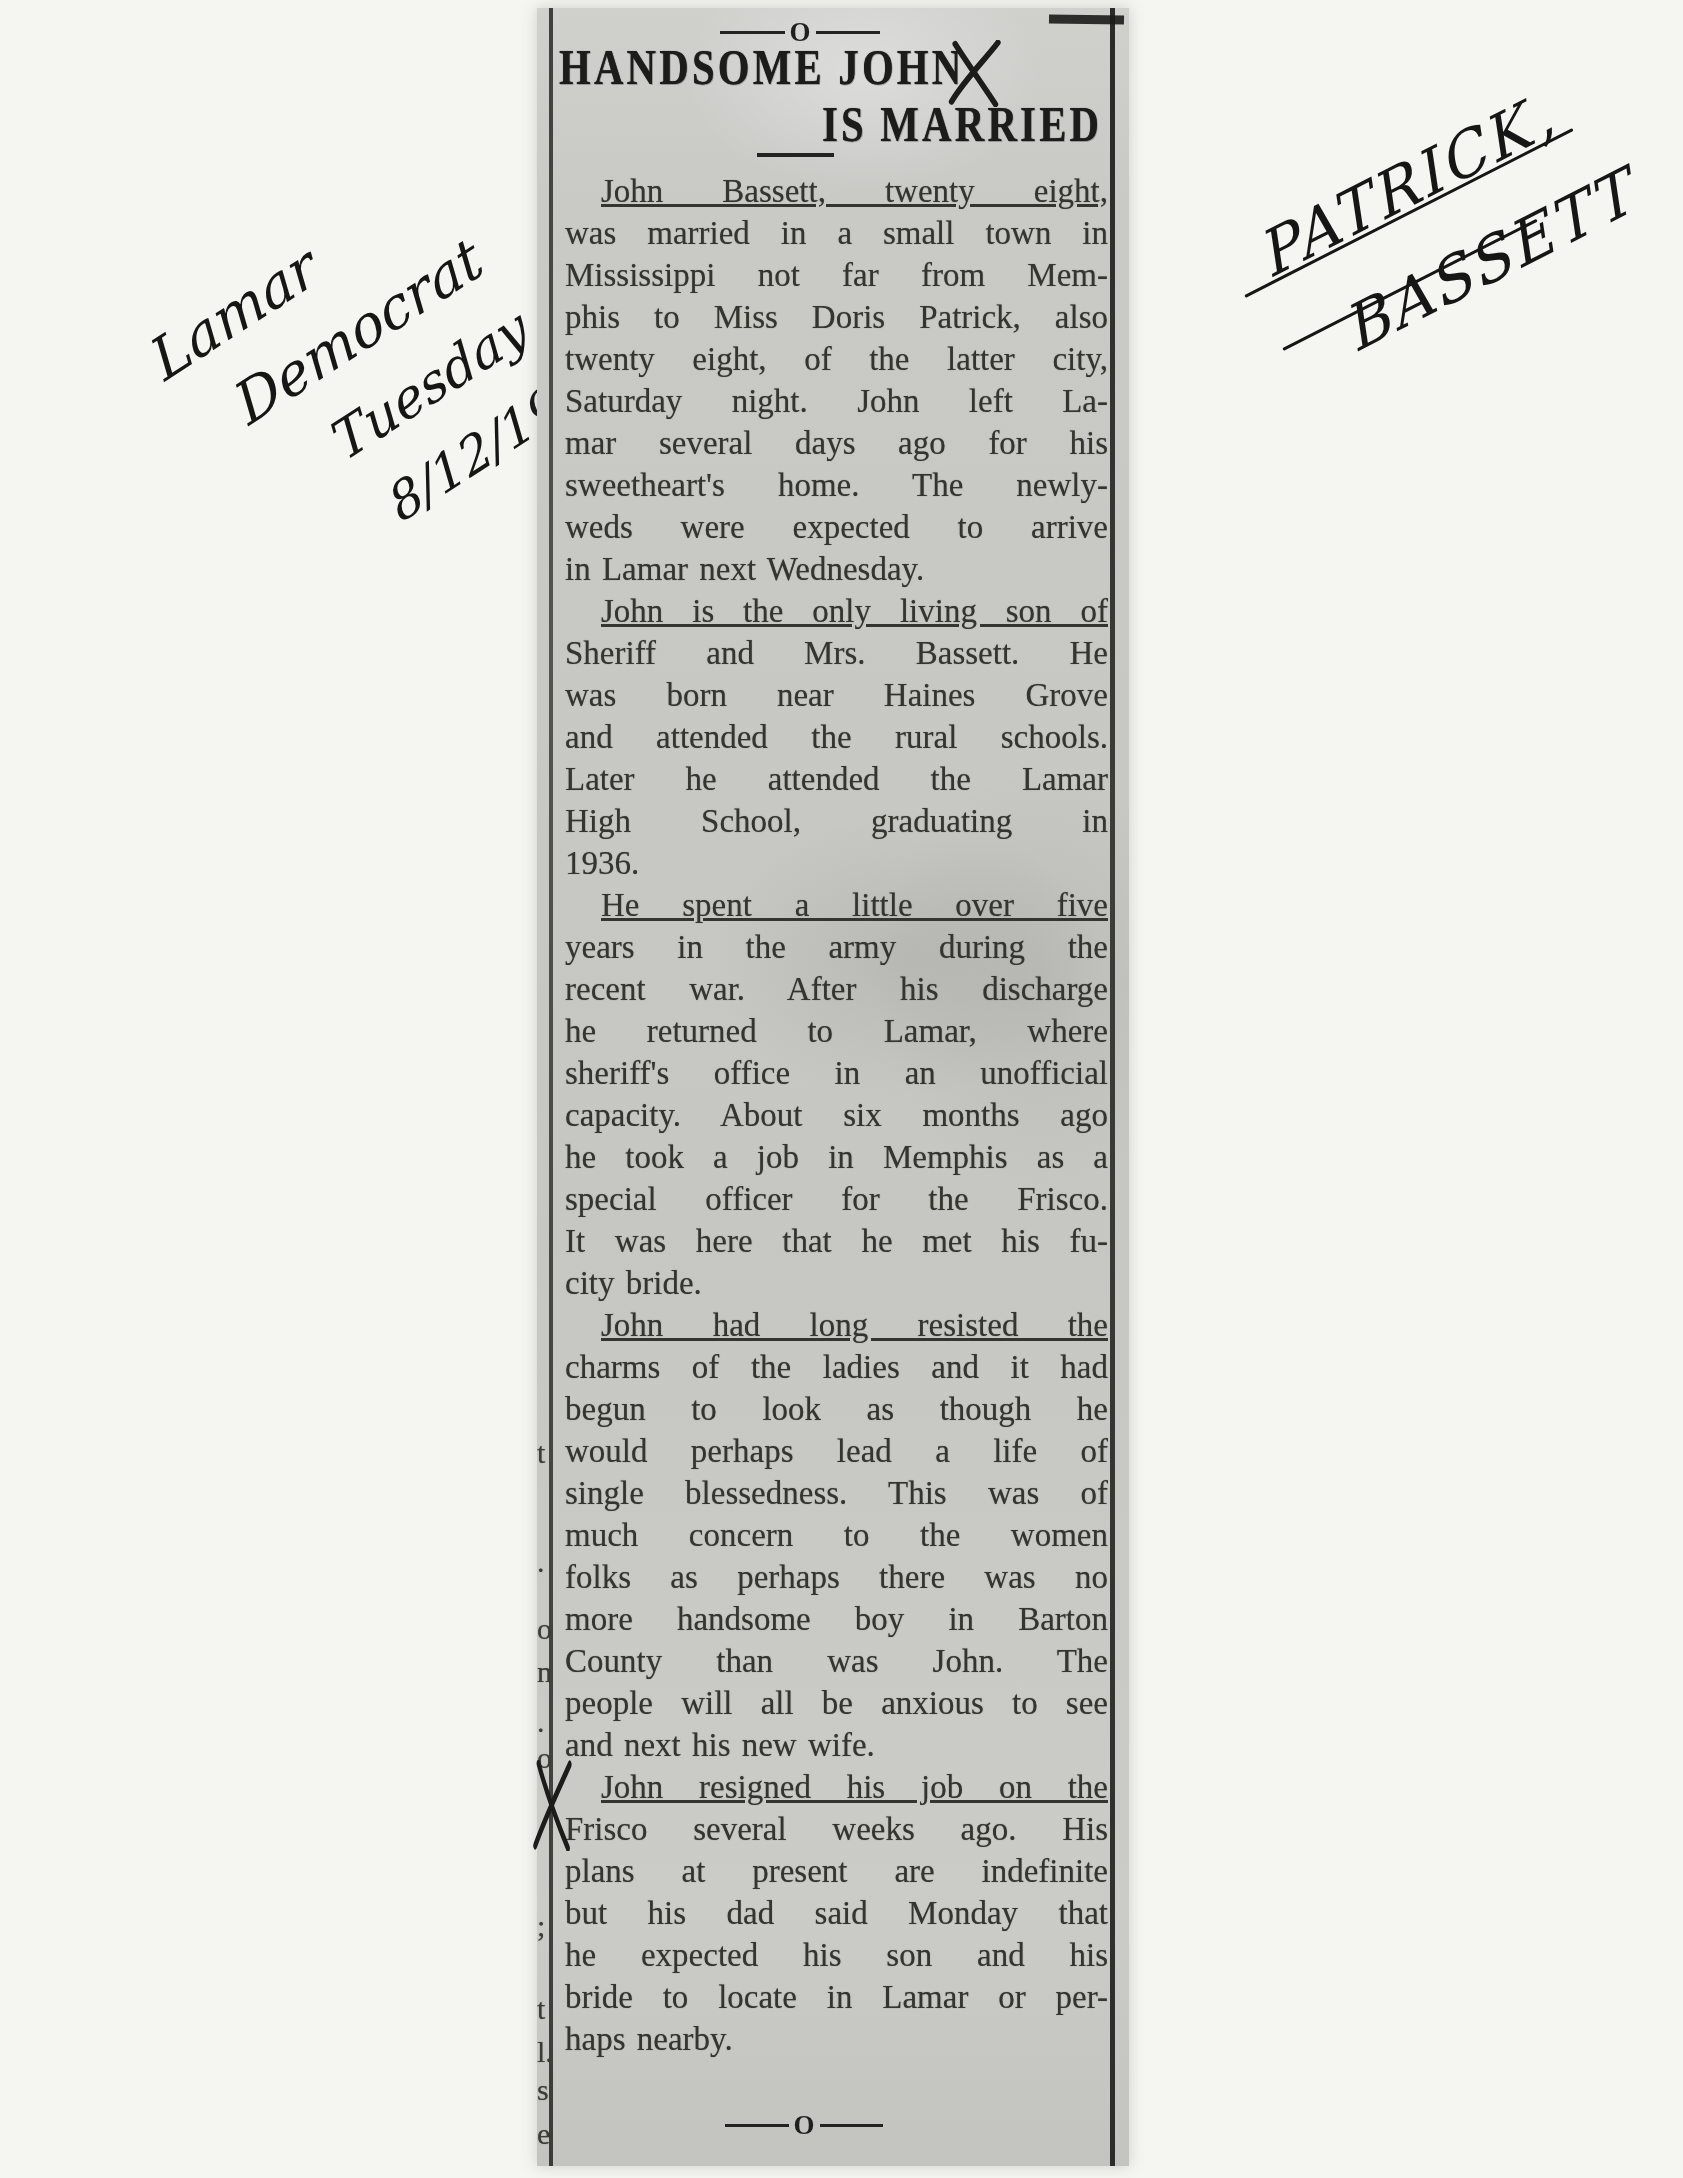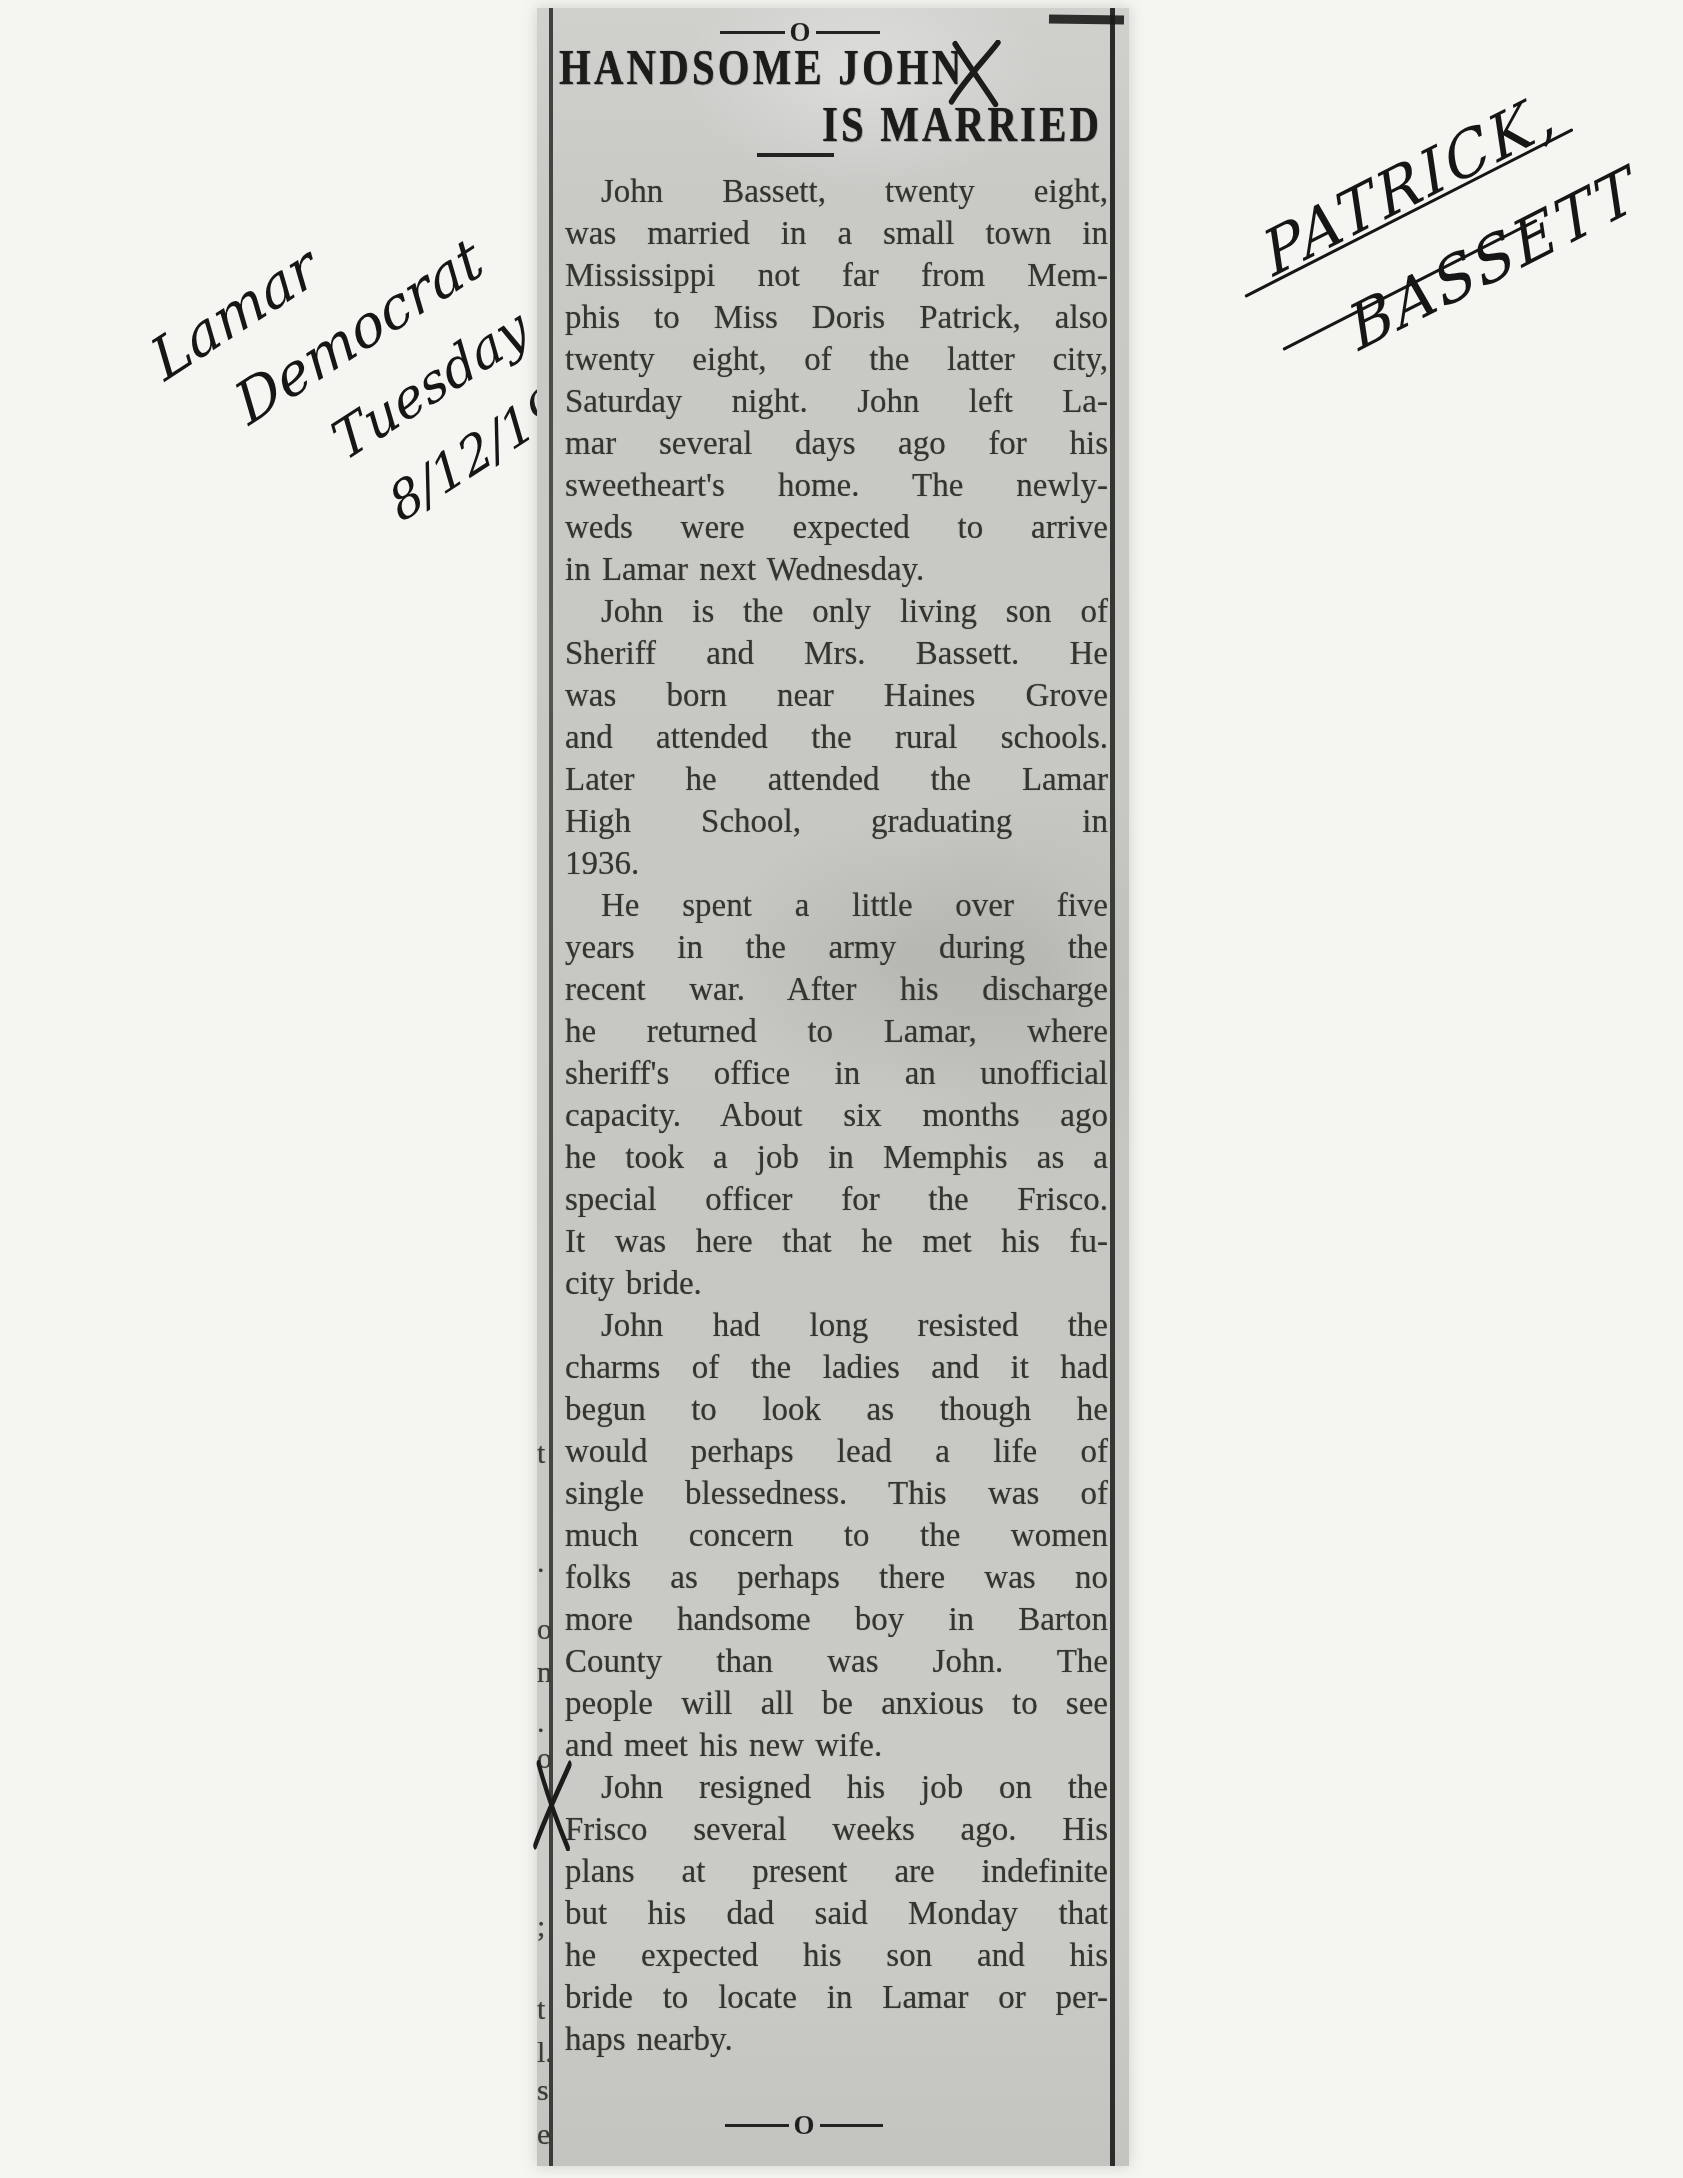--- a/index.html
+++ b/index.html
@@ -41,21 +41,21 @@
   #headline2{left:285px;top:87px;}
   .subrule{position:absolute;left:220px;top:145px;width:77px;height:4px;background:#232321;}
   
   #article{
     position:absolute;left:28px;top:162px;width:543px;
     font-size:33px;line-height:42px;color:#35352f;
     text-shadow:0 0 1px rgba(50,50,45,.55);
     word-spacing:3px;
   }
   #article .line{text-align:justify;text-align-last:justify;height:42px;overflow:visible;}
-  #article .line.first{text-indent:36px;}
+  #article .line.first{text-indent:36px;text-decoration:underline;}
   #article .line.last{text-align-last:left;}
   
   .fragment{position:absolute;left:0px;width:14px;font-size:30px;color:#3c3c36;
     text-shadow:0 0 1px rgba(50,50,45,.5);overflow:hidden;}
   
   .handwriting{
     position:absolute;font-family:"DejaVu Serif",serif;font-style:italic;
     color:#161616;white-space:nowrap;
   }
   #left-note{left:137px;top:327px;font-size:57px;transform:rotate(-33deg) skewX(-6deg);transform-origin:left top;line-height:83px;}
@@ -138,21 +138,21 @@
       <div class="line first">John had long resisted the</div>
       <div class="line">charms of the ladies and it had</div>
       <div class="line">begun to look as though he</div>
       <div class="line">would perhaps lead a life of</div>
       <div class="line">single blessedness. This was of</div>
       <div class="line">much concern to the women</div>
       <div class="line">folks as perhaps there was no</div>
       <div class="line">more handsome boy in Barton</div>
       <div class="line">County than was John.  The</div>
       <div class="line">people will all be anxious to see</div>
-      <div class="line last">and meet his new wife.</div>
+      <div class="line last">and next his new wife.</div>
       <div class="line first">John resigned his job on the</div>
       <div class="line">Frisco several weeks ago.  His</div>
       <div class="line">plans at present are indefinite</div>
       <div class="line">but his dad said Monday that</div>
       <div class="line">he expected his son and his</div>
       <div class="line">bride to locate in Lamar or per-</div>
       <div class="line last">haps nearby.</div>
     </div>
 
   <div class="ornament" id="orn-bottom">

